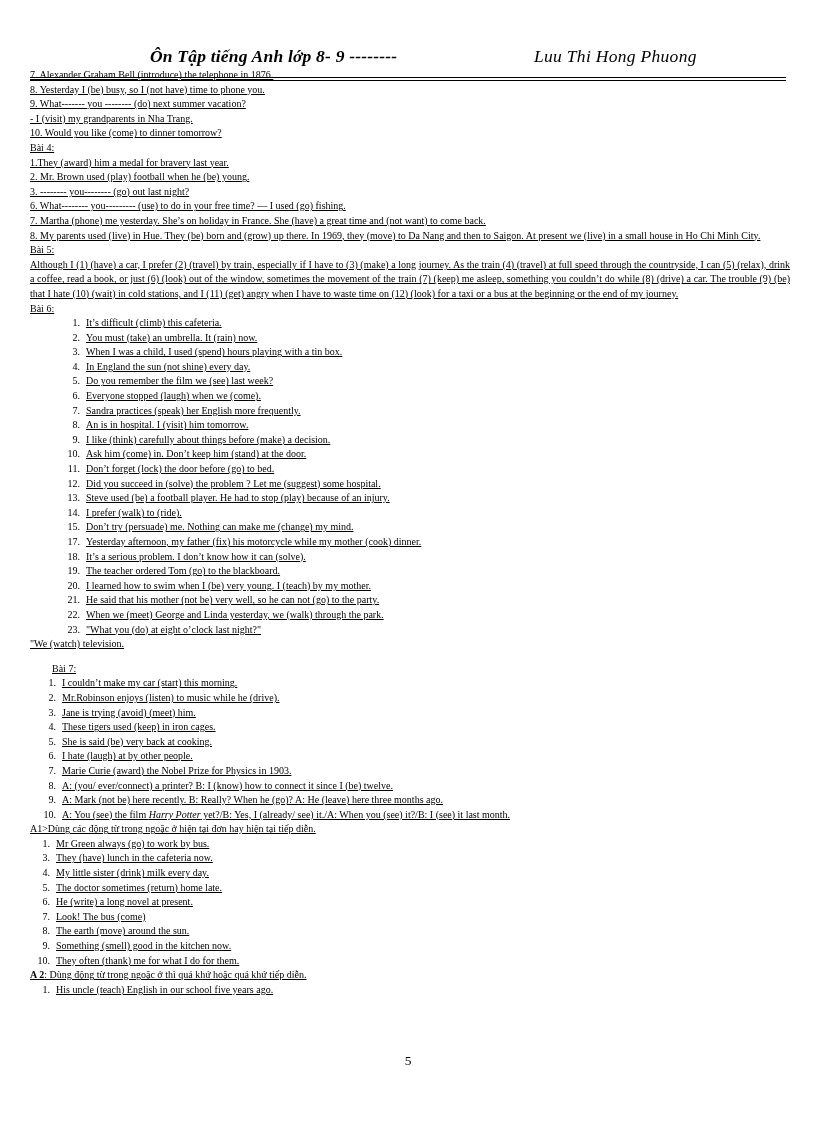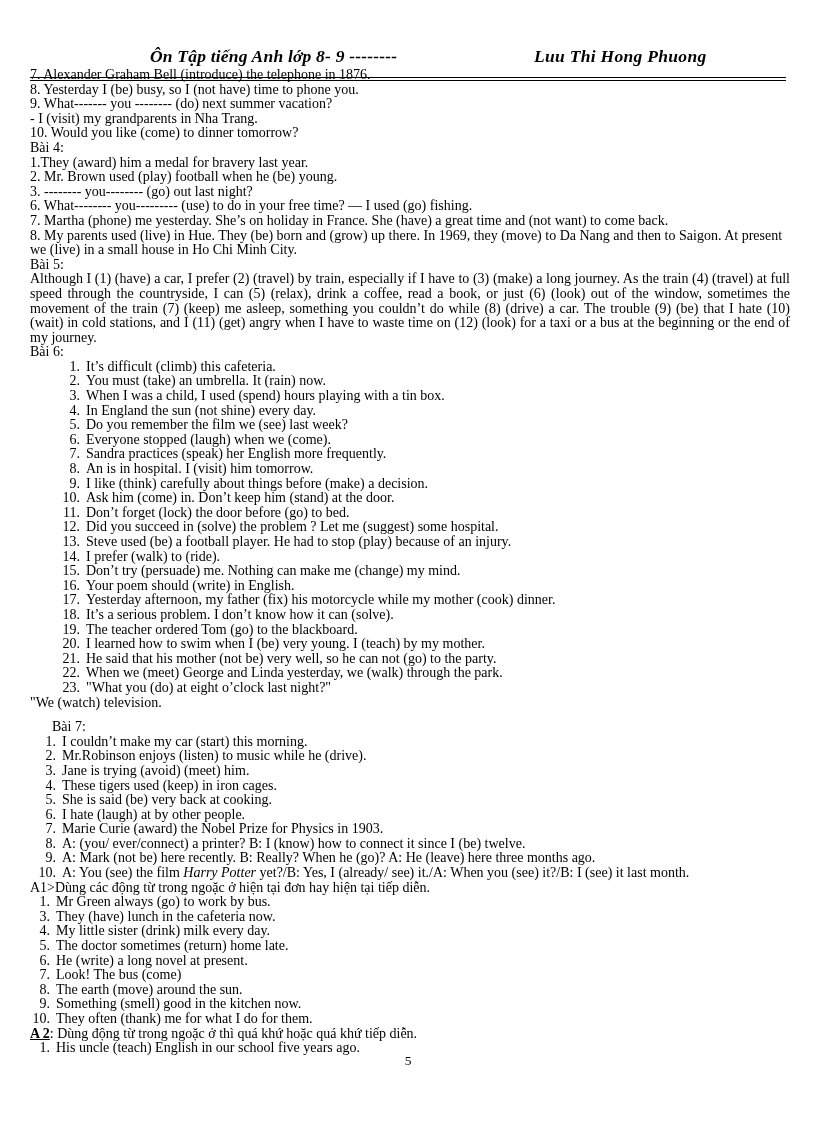--- a/index.html
+++ b/index.html
@@ -40,21 +40,21 @@
     font-weight: bold;
     font-size: 17.5px;
     letter-spacing: 0.2px;
     white-space: nowrap;
   }
   .header-author {
     position: absolute;
     left: 534px;
     top: 0;
     font-style: italic;
-    font-weight: bold;
+    font-weight: normal;
     font-size: 17.5px;
     letter-spacing: 0.3px;
     white-space: nowrap;
   }
   .header-rule {
     position: absolute;
     left: 30px;
     top: 77px;
     width: 756px;
     height: 4px;
@@ -62,22 +62,23 @@
     border-bottom: 1px solid #000;
     box-sizing: border-box;
   }
 
   
   .content {
     position: absolute;
     left: 30px;
     top: 68px;
     width: 760px;
-    font-size: 14px;
+    font-size: 10px;
     line-height: 14.6px;
+    text-decoration: underline;
   }
   .line {
     white-space: pre-wrap;
     margin: 0;
   }
   .para {
     margin: 0;
     text-align: left;
   }
   .strike-line {
@@ -178,21 +179,20 @@
         <li><span class="num">6.</span><span>Everyone stopped (laugh) when we (come).</span></li>
         <li><span class="num">7.</span><span>Sandra practices (speak) her English more frequently.</span></li>
         <li><span class="num">8.</span><span>An is in hospital. I (visit) him tomorrow.</span></li>
         <li><span class="num">9.</span><span>I like (think) carefully about things before (make) a decision.</span></li>
         <li><span class="num">10.</span><span>Ask him (come) in. Don’t keep him (stand) at the door.</span></li>
         <li><span class="num">11.</span><span>Don’t  forget (lock) the door before (go) to bed.</span></li>
         <li><span class="num">12.</span><span>Did you succeed in (solve) the problem ? Let me (suggest) some hospital.</span></li>
         <li><span class="num">13.</span><span>Steve used (be) a football player. He had to stop (play) because of an injury.</span></li>
         <li><span class="num">14.</span><span>I prefer (walk) to (ride).</span></li>
         <li><span class="num">15.</span><span>Don’t try (persuade) me. Nothing can make me (change) my mind.</span></li>
-        <li><span class="num">16.</span><span>Your poem should (write) in English.</span></li>
         <li><span class="num">17.</span><span>Yesterday afternoon, my father (fix) his motorcycle while my mother (cook) dinner.</span></li>
         <li><span class="num">18.</span><span>It’s a serious problem. I don’t know how it can (solve).</span></li>
         <li><span class="num">19.</span><span>The teacher ordered Tom (go) to the blackboard.</span></li>
         <li><span class="num">20.</span><span>I learned how to swim when I (be) very young. I (teach) by my mother.</span></li>
         <li><span class="num">21.</span><span>He said that his mother (not be) very well, so he can not (go) to the party.</span></li>
         <li><span class="num">22.</span><span>When we (meet) George and Linda yesterday, we (walk) through the park.</span></li>
         <li><span class="num">23.</span><span>"What you (do) at eight o’clock last night?"</span></li>
         <li class="cont-indent">"We (watch) television.</li>
       </ul>
     </div>

